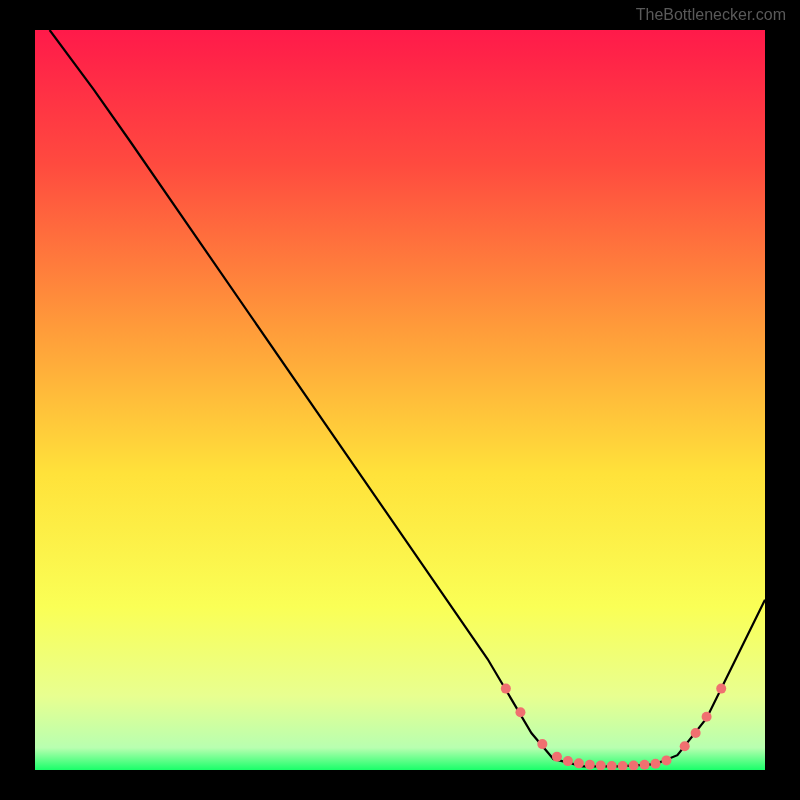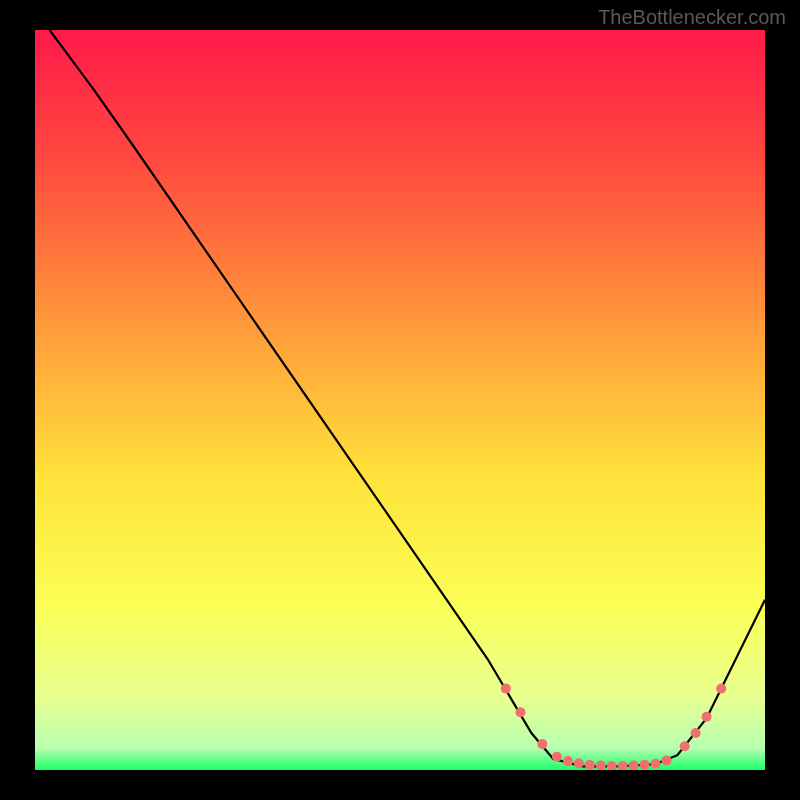--- a/index.html
+++ b/index.html
@@ -14,21 +14,21 @@
   .container {
     position: relative;
     width: 800px;
     height: 800px;
   }
   .watermark {
     position: absolute;
     top: 6px;
     right: 14px;
     color: #5a5a5a;
-    font-size: 20px;
+    font-size: 16px;
     font-weight: 500;
     z-index: 10;
   }
   .plot-area {
     position: absolute;
     left: 35px;
     top: 30px;
     width: 730px;
     height: 740px;
   }

